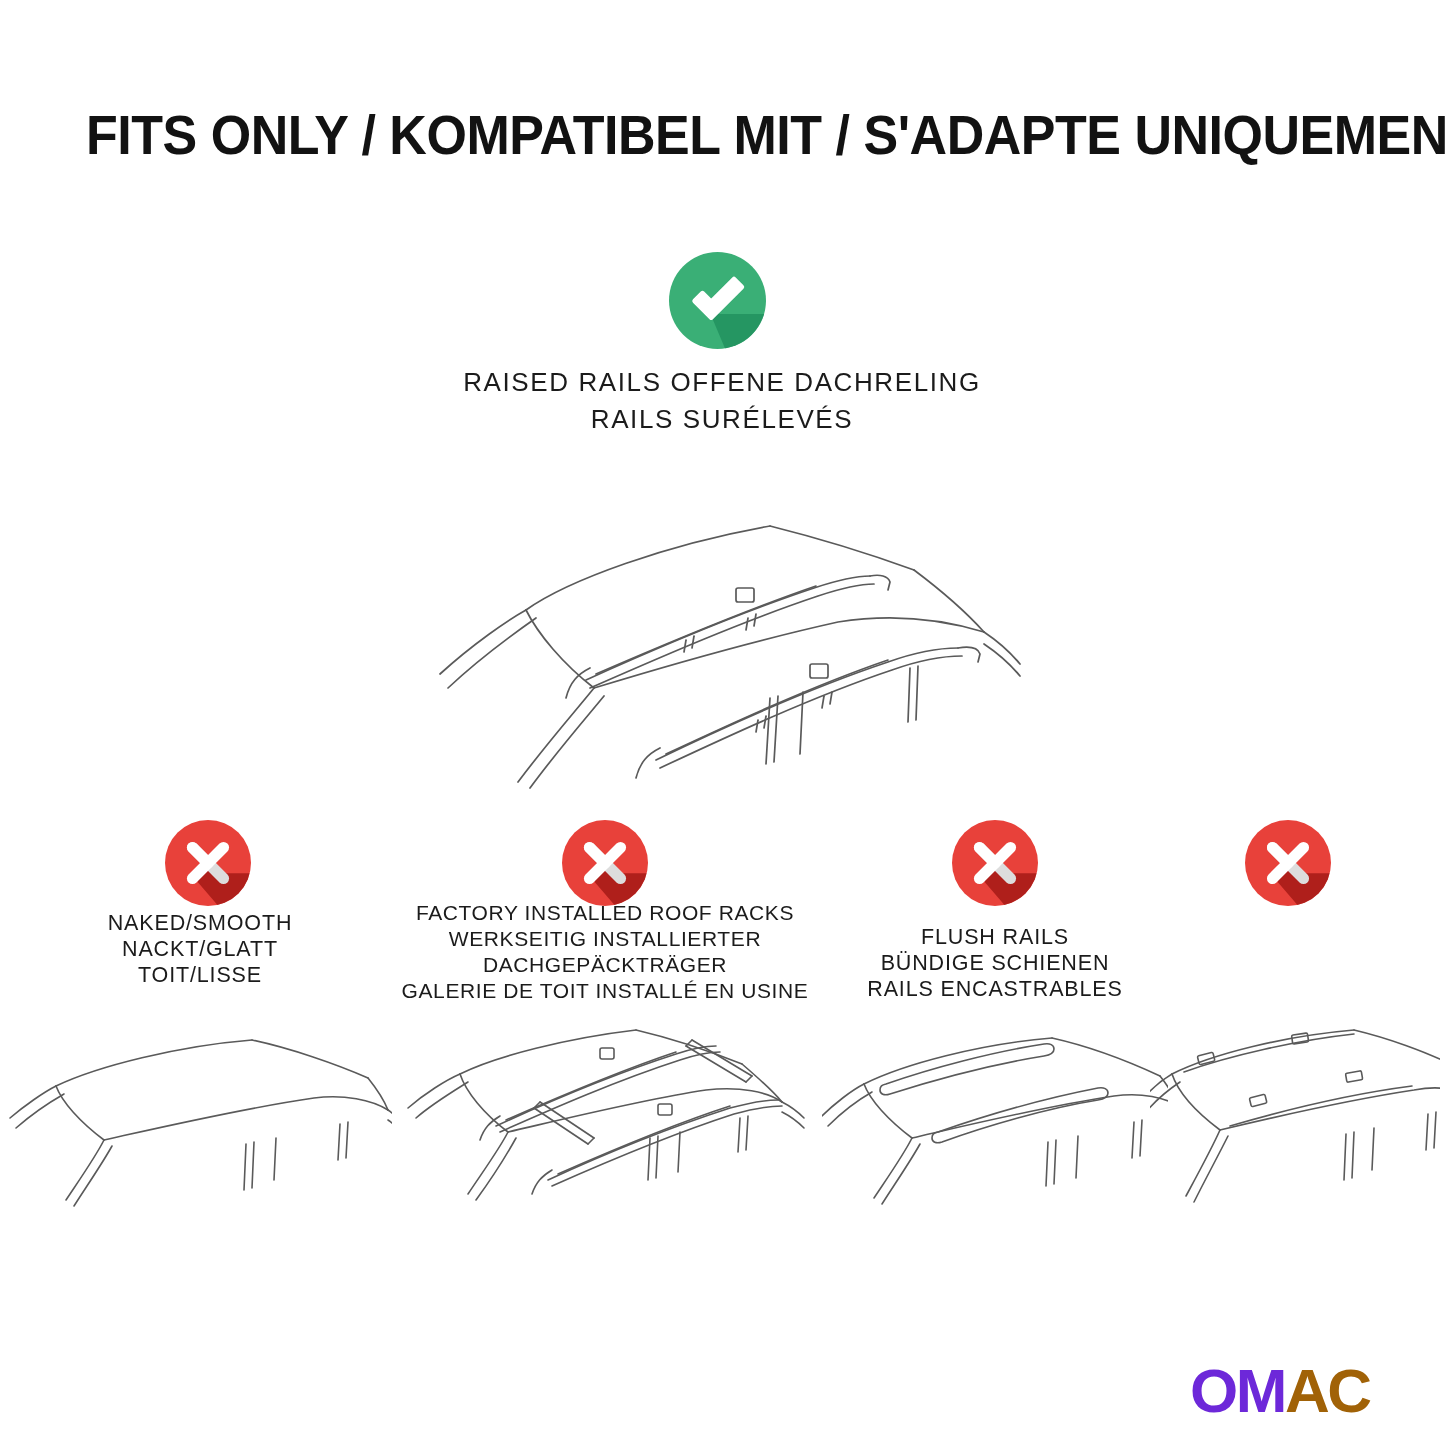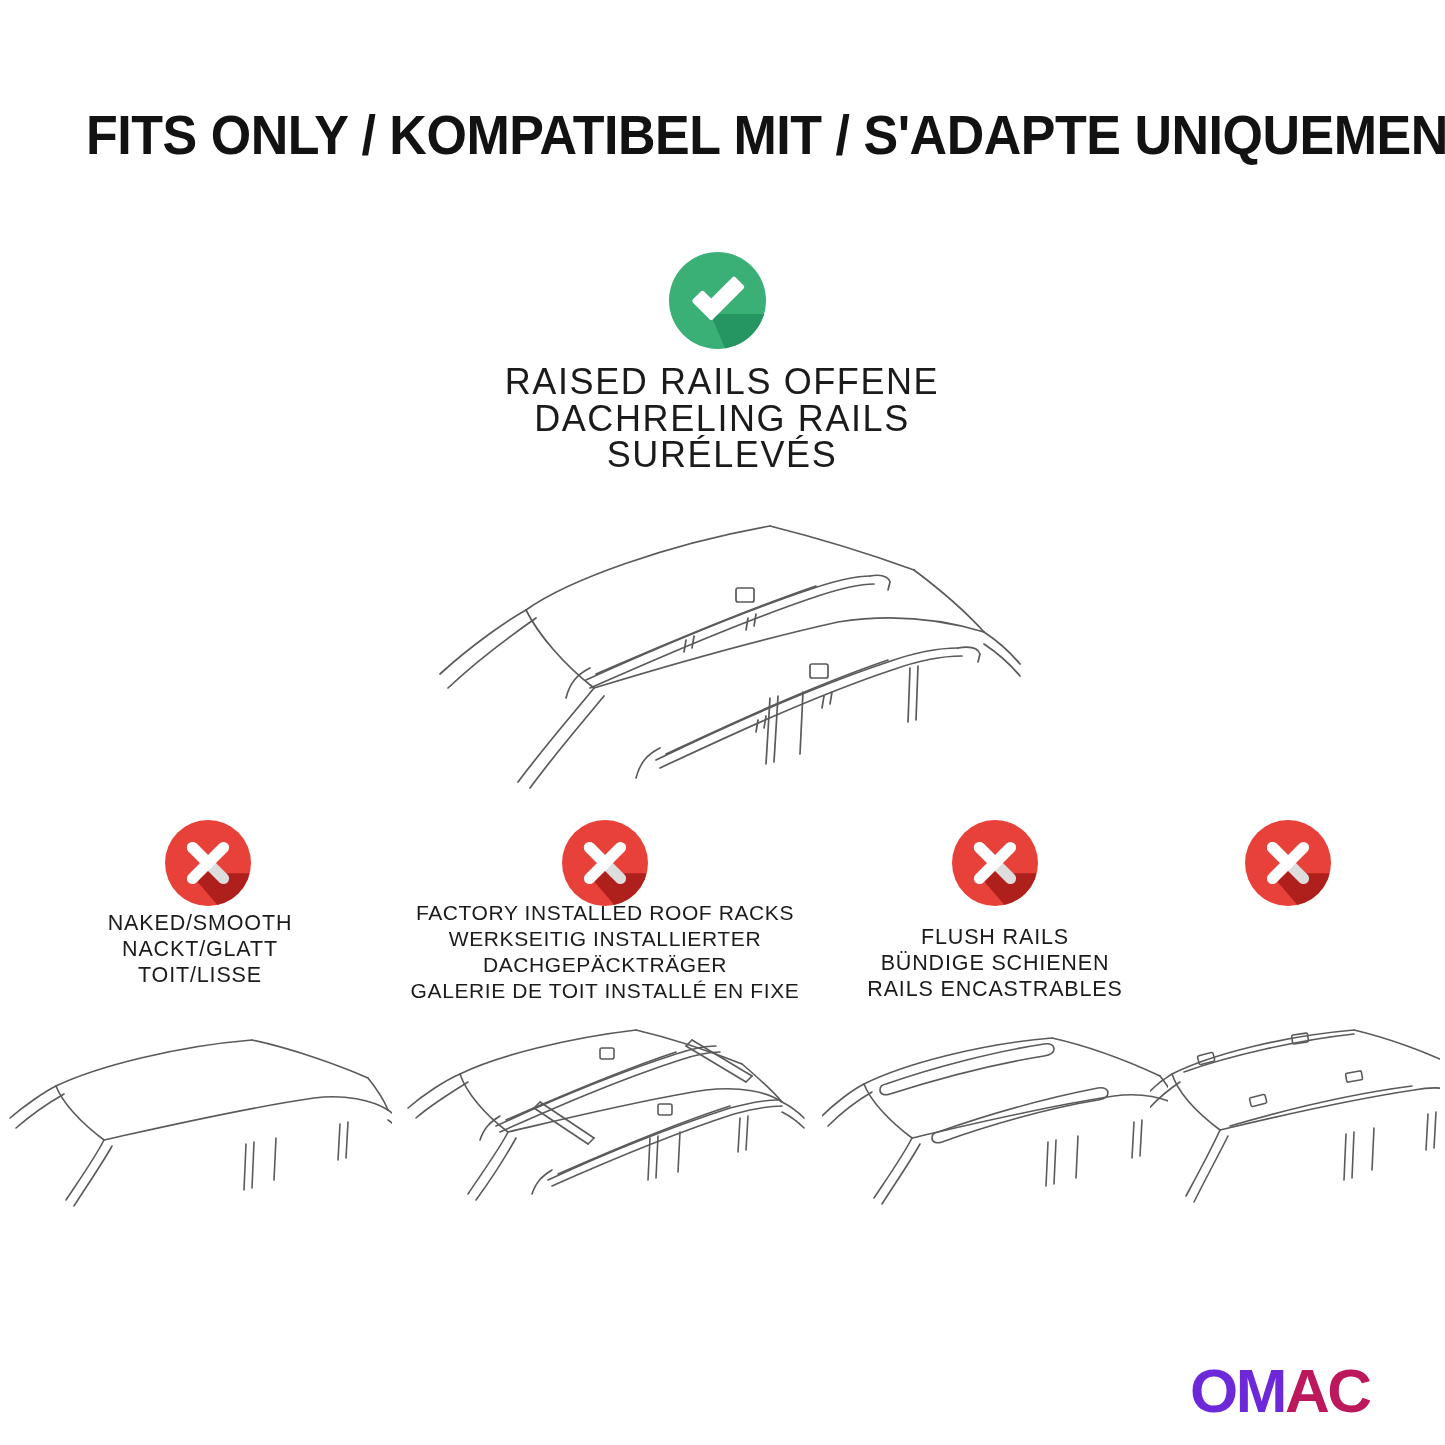--- a/index.html
+++ b/index.html
@@ -53,21 +53,21 @@
     height: 97px;
   }
   .hero-caption {
     position: absolute;
     left: 422px;
     top: 364px;
     width: 600px;
     text-align: center;
     font-family: "Liberation Sans", sans-serif;
     font-weight: 400;
-    font-size: 36px;
+    font-size: 26px;
     line-height: 36.5px;
     letter-spacing: 1.6px;
     color: #1b1b1b;
   }
   .hero-art {
     position: absolute;
     left: 418px;
     top: 492px;
     width: 610px;
     height: 300px;
@@ -137,21 +137,21 @@
     width: 232px;
     height: 66px;
     font-family: "Liberation Sans", sans-serif;
     font-weight: 700;
     font-size: 62px;
     line-height: 66px;
     letter-spacing: -2.5px;
     white-space: nowrap;
   }
   .logo .dark { color: #6d28d9; }
-  .logo .accent { color: #be185d; }
+  .logo .accent { color: #a16207; }
 </style>
 </head>
 <body>
 
 <div id="page">
 
   <div class="title">FITS ONLY / KOMPATIBEL MIT / S'ADAPTE UNIQUEMENT</div>
 
   <div class="hero">
 
@@ -289,21 +289,21 @@
           <g stroke-linecap="round" stroke-width="13">
             <line x1="32" y1="32" x2="68" y2="68" stroke="#DDDDDD"></line>
             <line x1="32" y1="32" x2="50" y2="50" stroke="#FFFFFF"></line>
             <line x1="68" y1="32" x2="32" y2="68" stroke="#FFFFFF"></line>
           </g>
         </svg>
       </div>
       <div class="col-caption">FACTORY INSTALLED ROOF RACKS
 WERKSEITIG INSTALLIERTER
 DACHGEPÄCKTRÄGER
-GALERIE DE TOIT INSTALLÉ EN FIXE</div>
+GALERIE DE TOIT INSTALLÉ EN USINE</div>
       <div class="col-art">
         <svg width="474" height="230" viewBox="0 0 474 230">
           <g fill="none" stroke="#5a5a5a" stroke-width="1.6" stroke-linecap="round" stroke-linejoin="round">
 
             <path d="M92 52 C128 34 200 16 268 8"></path>
             <path d="M268 8 C302 16 344 30 374 42"></path>
             <path d="M374 42 C388 54 404 68 414 80"></path>
             <path d="M92 52 C98 70 116 92 140 110"></path>
             <path d="M140 110 C192 98 272 78 338 68 C372 64 400 70 414 80"></path>
             <path d="M92 52 C78 58 56 72 40 86"></path>

